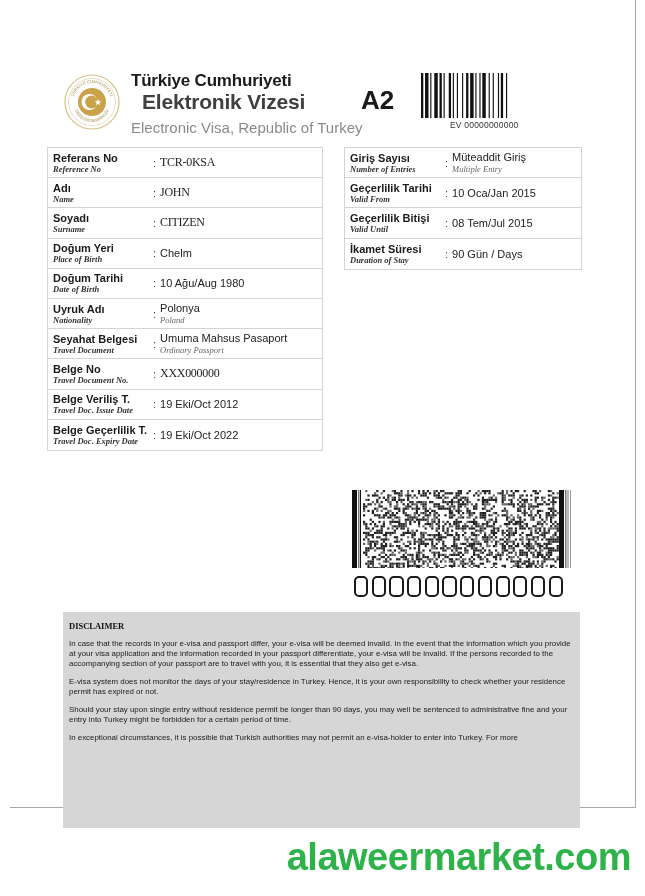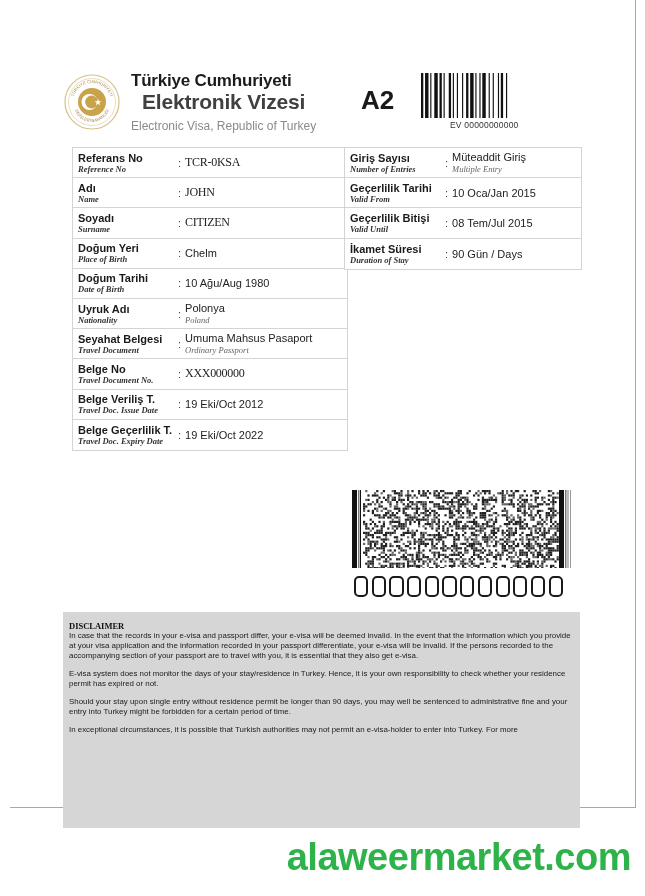--- a/index.html
+++ b/index.html
@@ -1,49 +1,49 @@
 <!DOCTYPE html>
 <html><head>
   <meta charset="utf-8">
   <style>
     html, body { margin:0; padding:0; background:#ffffff; }
     body { width:645px; height:896px; position:relative; overflow:hidden; font-family:"Liberation Sans", sans-serif; color:#111; }
     .page { position:absolute; left:10px; top:0; width:626px; height:808px; border-right:1px solid #a8a8a8; border-bottom:1px solid #a8a8a8; box-sizing:border-box; }
     .logo { position:absolute; left:64px; top:74px; width:56px; height:56px; }
     .title1 { position:absolute; left:131px; top:71px; font-size:17px; font-weight:bold; color:#1c1c1c; letter-spacing:-0.2px; }
     .title2 { position:absolute; left:142px; top:90px; font-size:21px; font-weight:bold; color:#404040; letter-spacing:-0.2px; }
-    .subtitle { position:absolute; left:131px; top:119px; font-size:12px; color:#8a8a8a; }
+    .subtitle { position:absolute; left:131px; top:119px; font-size:15px; color:#8a8a8a; }
     .a2 { position:absolute; left:361px; top:85px; font-size:26px; font-weight:bold; color:#1a1a1a; }
     .barcode1 { position:absolute; left:421px; top:73px; width:130px; height:45px; }
     .ev-code { position:absolute; left:450px; top:120px; font-size:8.5px; color:#333; letter-spacing:0.2px; }
     .tbl { position:absolute; border:1px solid #d4d4d4; background:#fff; }
     .tbl .row { display:flex; align-items:center; border-bottom:1px solid #d4d4d4; box-sizing:border-box; }
     .tbl .row:last-child { border-bottom:none; }
     .lbl { width:100px; padding-left:5px; flex-shrink:0; }
     .lbl .tr { font-size:11px; font-weight:bold; color:#1a1a1a; line-height:12px; white-space:nowrap; }
     .lbl .en { font-family:"Liberation Serif", serif; font-style:italic; font-weight:bold; font-size:8.5px; color:#333; line-height:10px; white-space:nowrap; }
     .val { display:flex; align-items:center; font-size:11px; color:#222; }
     .colon { margin-right:4px; color:#444; }
     .val .serif { font-family:"Liberation Serif", serif; font-size:12px; letter-spacing:-0.3px; }
     .val .stack { display:flex; flex-direction:column; }
     .val .stack .sub { font-family:"Liberation Serif", serif; font-style:italic; font-size:8.5px; color:#666; line-height:10px; }
     .val .stack .main { line-height:13px; }
-    .left-tbl { left:72px; top:147px; width:274px; }
+    .left-tbl { left:47px; top:147px; width:274px; }
     .left-tbl .row { height:30.2px; }
     .left-tbl .val { margin-left:0; }
     .right-tbl { left:344px; top:147px; width:236px; }
     .right-tbl .row { height:30.2px; }
     .right-tbl .lbl { width:95px; }
     .barcode2 { position:absolute; left:352px; top:490px; width:224px; height:78px; }
     .digits { position:absolute; left:354px; top:576px; display:flex; gap:0px; }
     .digit-box { width:14.2px; height:21px; border:2.5px solid #1a1a1a; border-radius:5px; box-sizing:border-box; margin-right:3.5px; }
     .disclaimer { position:absolute; left:63px; top:612px; width:517px; height:216px; background:#d6d6d6; box-sizing:border-box; padding:10px 6px 0 6px; }
     .disc-title { font-family:"Liberation Serif", serif; font-weight:bold; font-size:8.5px; color:#111; line-height:9px; }
     .disc-p { font-size:7.9px; line-height:10px; color:#1a1a1a; margin:0 0 8px 0; }
-    .disc-p.first { margin-top:0; }
+    .disc-p.first { margin-top:8px; }
     .watermark { position:absolute; right:14px; top:836px; font-size:38px; font-weight:bold; color:#2db34a; letter-spacing:-0.5px; }
   </style>
 </head>
 <body>
 
 <div class="page"></div>
 
 <svg class="logo" viewBox="0 0 56 56">
   <circle cx="28" cy="28" r="27" fill="#fff" stroke="#d8c08a" stroke-width="1.2"></circle>
   <circle cx="28" cy="28" r="23.5" fill="none" stroke="#e6d6ae" stroke-width="0.8"></circle>

